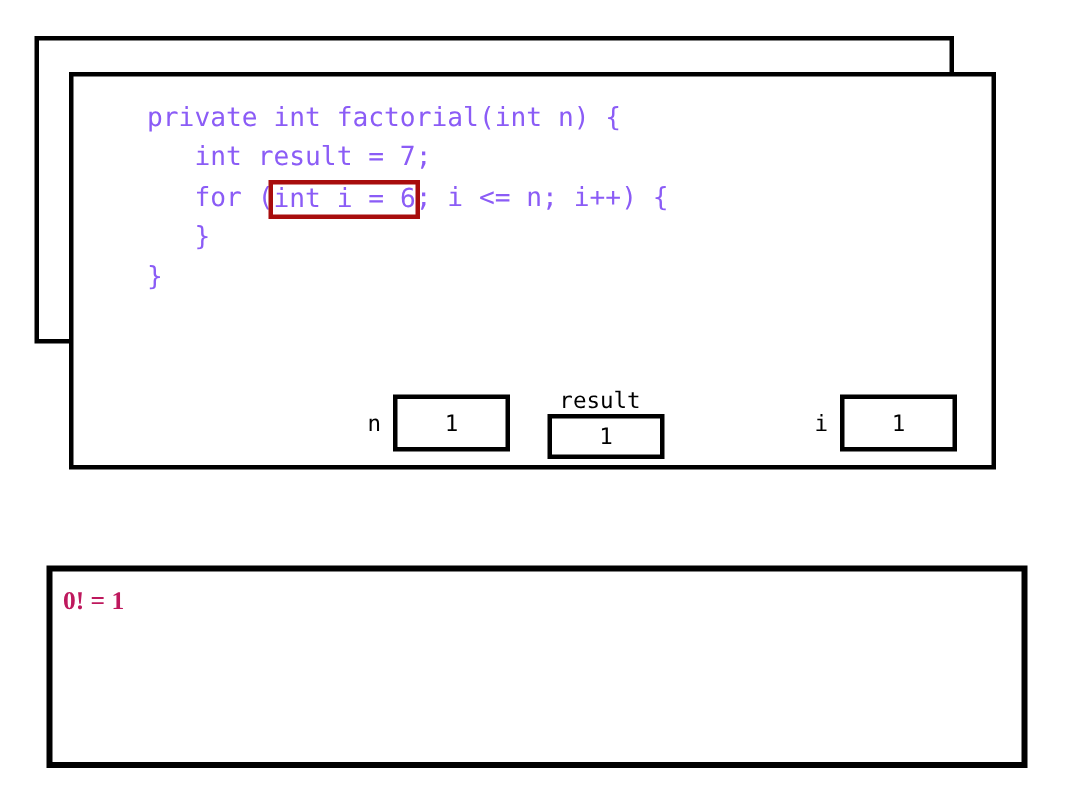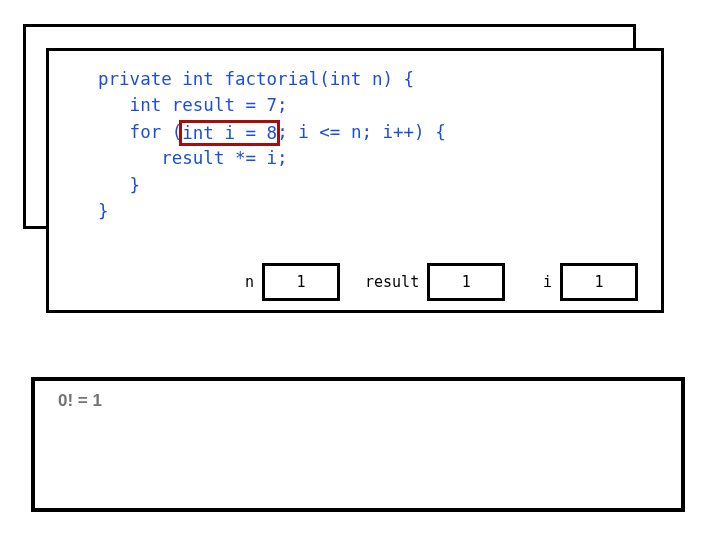--- a/index.html
+++ b/index.html
@@ -50,21 +50,21 @@
     position: absolute;
     left: 49px;
     top: 15px;
     z-index: 3;
   }
 
   .code-line {
     font-family: "DejaVu Sans Mono", "Liberation Mono", monospace;
     font-size: 17.5px;
     line-height: 26.4px;
-    color: #1d4ed8;
+    color: #8b5cf6;
     white-space: pre;
     letter-spacing: 0px;
     height: 26.4px;
   }
 
   .hl {
     display: inline-block;
     border: 3px solid #a80d0d;
     box-sizing: border-box;
     padding: 0px 0px;
@@ -110,65 +110,64 @@
     justify-content: center;
   }
 
   .var-value {
     font-family: "DejaVu Sans Mono", "Liberation Mono", monospace;
     font-size: 15px;
     color: #000000;
   }
 
   #var-group-0 { left: 199px; }
-  #var-group-1 { left: 319px; }
+  #var-group-1 { left: 319px; flex-direction: column; }
   #var-group-2 { left: 497px; }
 
   
   #output-panel {
     position: absolute;
     left: 31px;
     top: 377px;
     width: 654px;
     height: 135px;
     border: 4px solid #000000;
     box-sizing: border-box;
     background: #ffffff;
     z-index: 1;
   }
 
   #output-text {
-    font-family: Liberation Sans, sans-serif;
+    font-family: Liberation Serif, serif;
     font-size: 17px;
     font-weight: bold;
-    color: #737373;
+    color: #be185d;
     white-space: pre;
     position: absolute;
-    left: 23px;
+    left: 7px;
     top: 10px;
   }
 </style>
 </head>
 <body>
 
 <div id="stage">
 
   <div class="frame" id="frame-back"></div>
 
   <div class="frame" id="frame-front">
 
     <div class="code-area">
 
       <div class="code-line"><span>private int factorial(int n) {</span></div>
 
       <div class="code-line"><span>   int result = 7;</span></div>
 
-      <div class="code-line"><span>   for (</span><span class="hl">int i = 8</span><span>; i &lt;= n; i++) {</span></div>
-
-      <div class="code-line"><span>      result *= i;</span></div>
+      <div class="code-line"><span>   for (</span><span class="hl">int i = 6</span><span>; i &lt;= n; i++) {</span></div>
+
 
       <div class="code-line"><span>   }</span></div>
 
 
       <div class="code-line"><span>}</span></div>
 
     </div>
   </div>
 
   <div id="vars-row">

